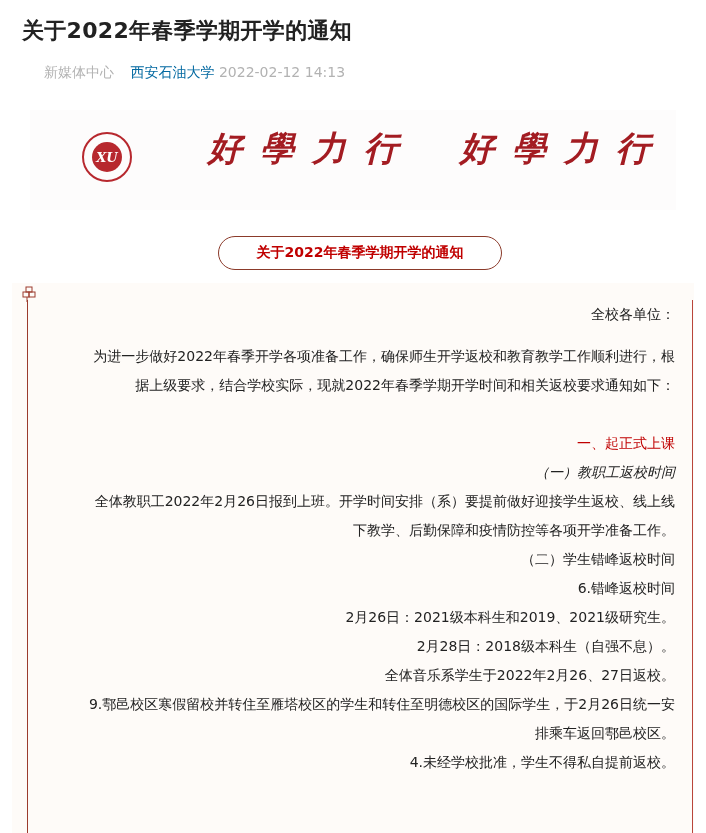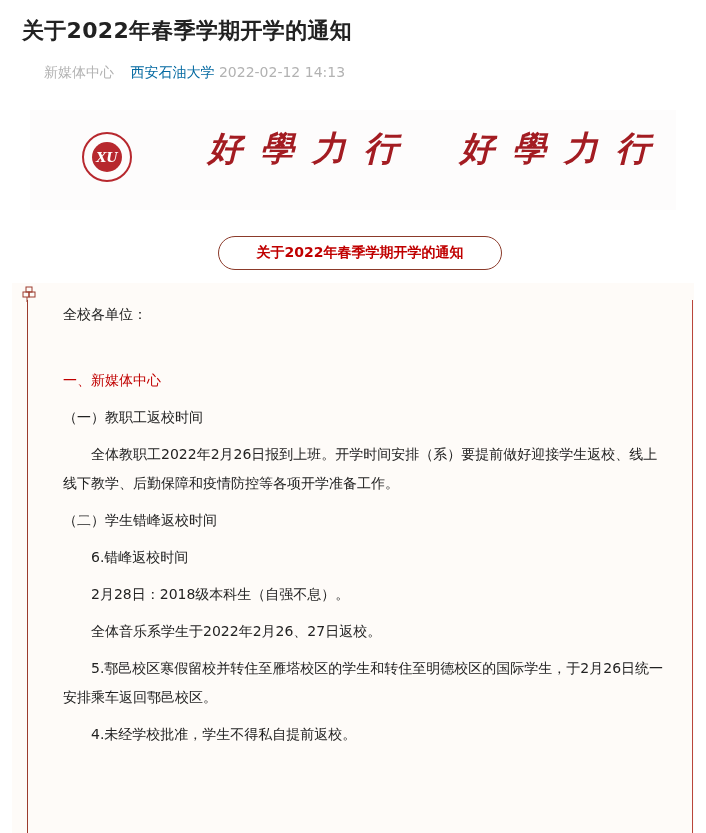--- a/index.html
+++ b/index.html
@@ -14,21 +14,21 @@
   .logo-inner { width: 30px; height: 30px; border-radius: 50%; background: #b7282e; color: #fff; font-size: 13px; font-weight: bold; display: flex; align-items: center; justify-content: center; font-family: "DejaVu Serif", serif; font-style: italic; }
   .motto { position: absolute; top: 16px; font-size: 34px; color: #a31c22; letter-spacing: 18px; font-family: "DejaVu Serif", serif; font-weight: bold; font-style: italic; }
   .motto.left { left: 178px; }
   .motto.right { left: 430px; }
   .heading-pill { position: absolute; left: 218px; top: 236px; width: 284px; height: 34px; border: 1.5px solid #8b3a2a; border-radius: 18px; display: flex; align-items: center; justify-content: center; color: #c00000; font-size: 14px; font-weight: bold; background: #fff; box-sizing: border-box; }
   .frame { position: absolute; left: 12px; top: 283px; width: 682px; height: 560px; background: #fefbf8; }
   .frame-left { position: absolute; left: 27px; top: 300px; width: 1px; height: 533px; background: #9b3b2c; }
   .frame-right { position: absolute; left: 692px; top: 300px; width: 1px; height: 533px; background: #b9453b; }
   .frame-icon { position: absolute; left: 22px; top: 286px; width: 14px; height: 16px; }
   .content { position: absolute; left: 55px; top: 300px; width: 620px; font-size: 14px; line-height: 29px; color: #222; }
-  .content p { margin: 8px; }
+  .content p { margin: 0; text-align: right; }
   .indent { text-indent: 28px; }
   .gap { height: 28px; }
   .red { color: #c00000; }
 </style>
 </head>
 <body>
 
 <div class="title">关于2022年春季学期开学的通知</div>
 
 <div class="meta">
@@ -52,23 +52,25 @@
 <div class="frame-right"></div>
 <svg class="frame-icon" viewBox="0 0 14 16">
   <rect x="4" y="1" width="6" height="5" fill="none" stroke="#9b3b2c" stroke-width="1"></rect>
   <rect x="1" y="6" width="6" height="5" fill="none" stroke="#9b3b2c" stroke-width="1"></rect>
   <rect x="7" y="6" width="6" height="5" fill="none" stroke="#9b3b2c" stroke-width="1"></rect>
   <line x1="5" y1="11" x2="5" y2="16" stroke="#9b3b2c" stroke-width="1"></line>
 </svg>
 
 <div class="content">
   <p style="margin-top:0;">全校各单位：</p>
+  <p class="indent" style="margin-top:13px;">为进一步做好2022年春季开学各项准备工作，确保师生开学返校和教育教学工作顺利进行，根据上级要求，结合学校实际，现就2022年春季学期开学时间和相关返校要求通知如下：</p>
   <div class="gap"></div>
-  <p class="red" style="margin-top:1px;">一、新媒体中心</p>
-  <p style="margin-top:0;">（一）教职工返校时间</p>
+  <p class="red" style="margin-top:1px;">一、起正式上课</p>
+  <p style="margin-top:0;font-style:italic;">（一）教职工返校时间</p>
   <p class="indent">全体教职工2022年2月26日报到上班。开学时间安排（系）要提前做好迎接学生返校、线上线下教学、后勤保障和疫情防控等各项开学准备工作。</p>
   <p>（二）学生错峰返校时间</p>
   <p class="indent">6.错峰返校时间</p>
+  <p class="indent">2月26日：2021级本科生和2019、2021级研究生。</p>
   <p class="indent">2月28日：2018级本科生（自强不息）。</p>
   <p class="indent">全体音乐系学生于2022年2月26、27日返校。</p>
-  <p class="indent">5.鄠邑校区寒假留校并转住至雁塔校区的学生和转住至明德校区的国际学生，于2月26日统一安排乘车返回鄠邑校区。</p>
+  <p class="indent">9.鄠邑校区寒假留校并转住至雁塔校区的学生和转住至明德校区的国际学生，于2月26日统一安排乘车返回鄠邑校区。</p>
   <p class="indent">4.未经学校批准，学生不得私自提前返校。</p>
 </div>
 
 </body></html>

